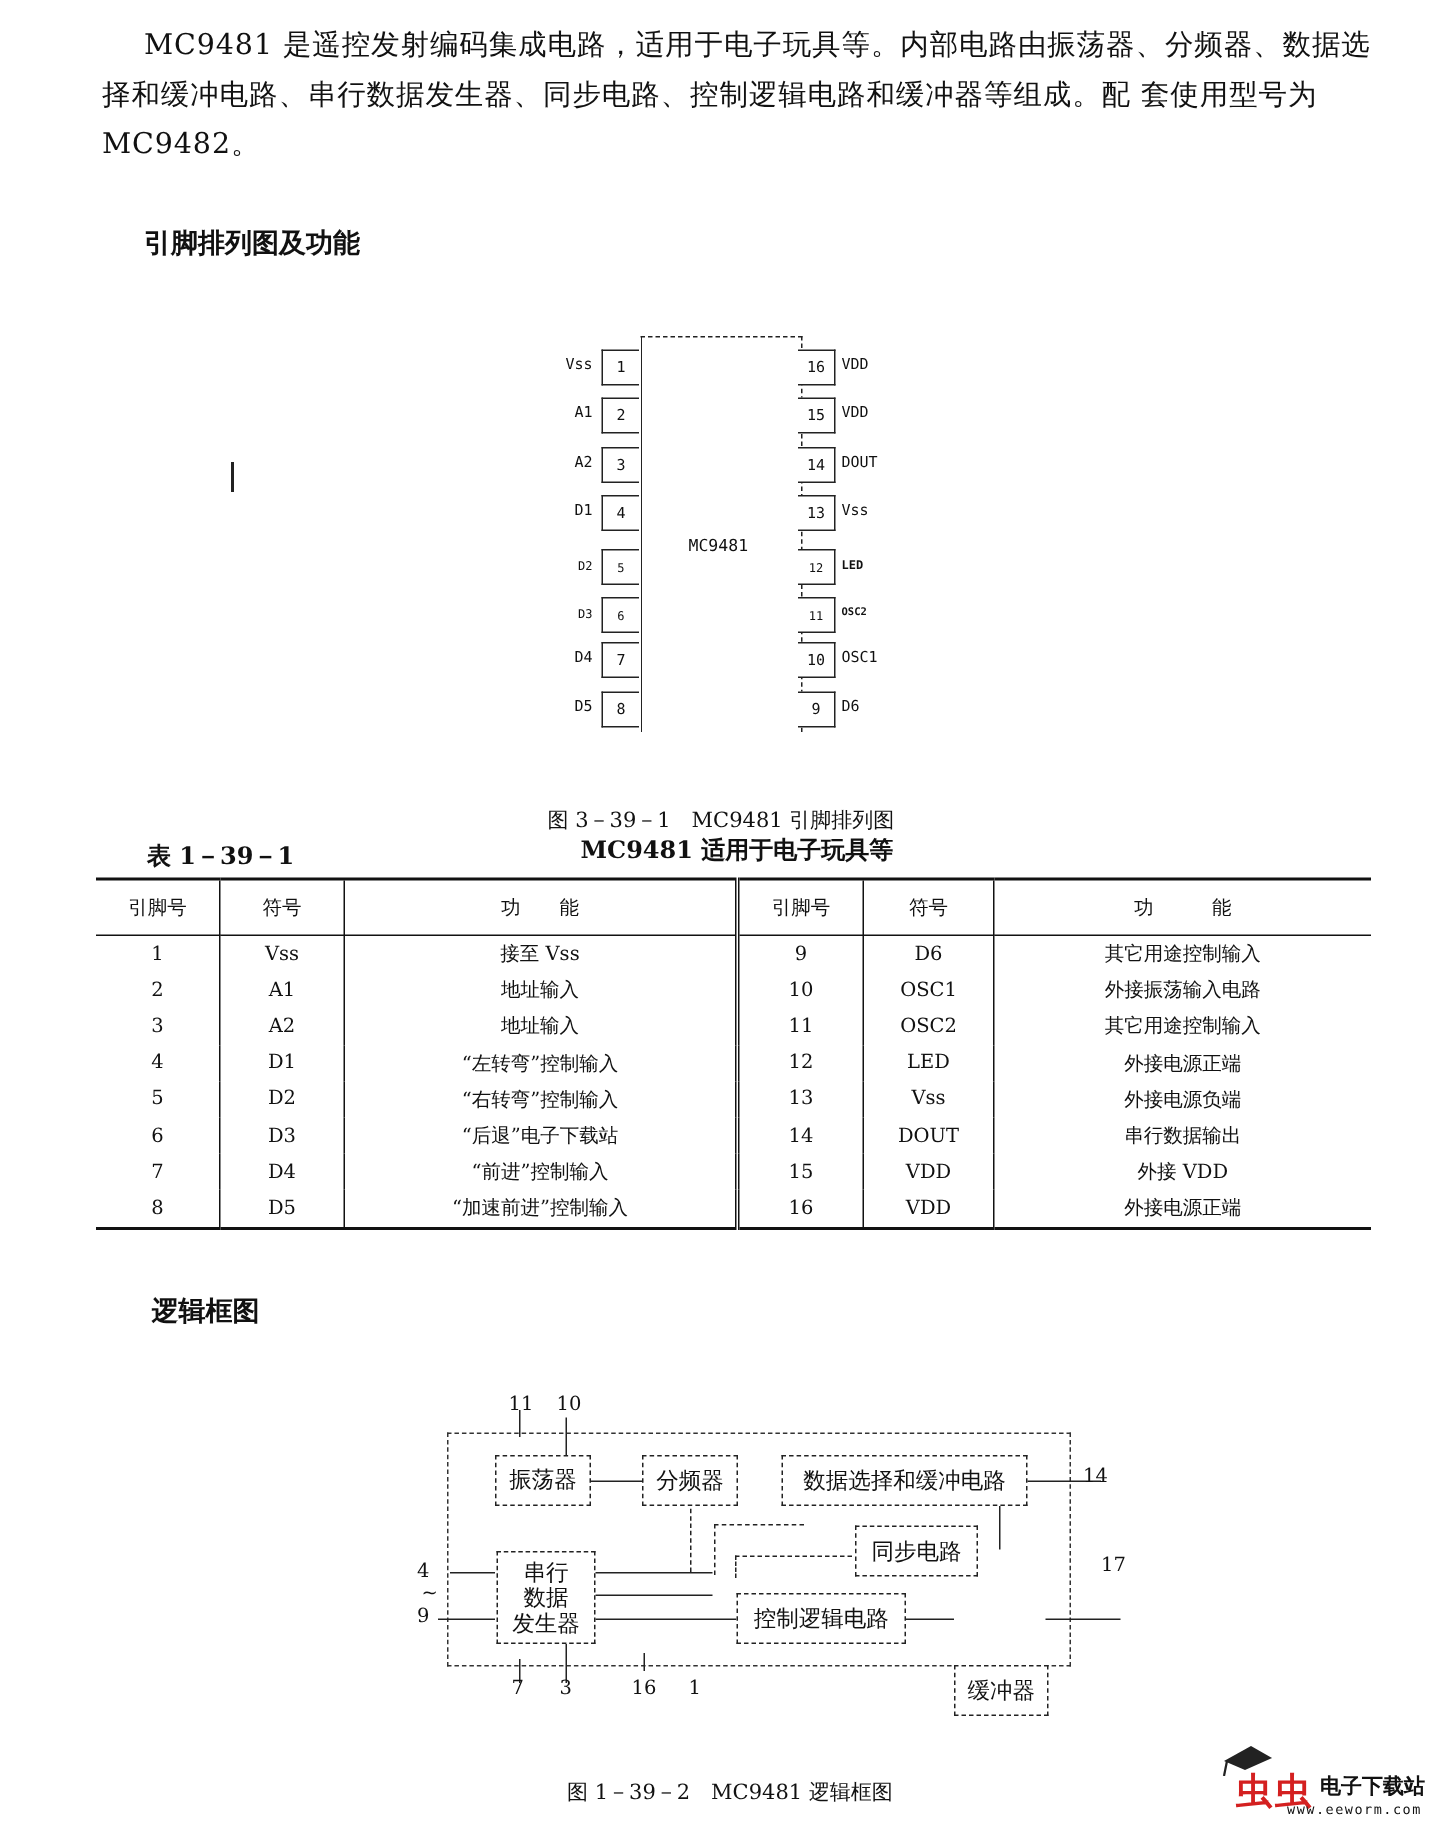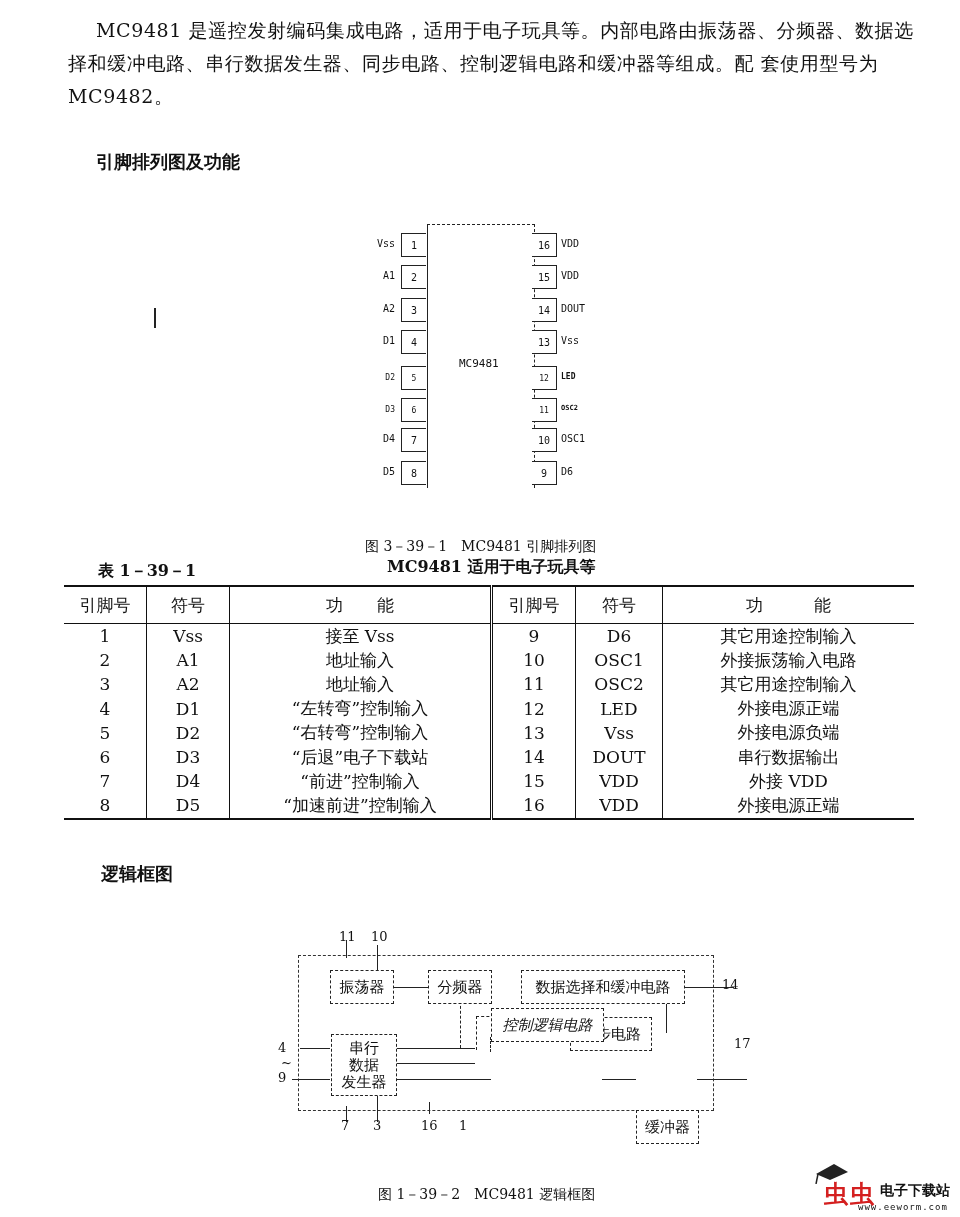--- a/index.html
+++ b/index.html
@@ -18,21 +18,21 @@
   .chip-label { font-size: 11px; font-family: "DejaVu Sans Mono", monospace; }
   .pin { position: absolute; width: 24px; height: 22px; border: 1px solid #222; font-size: 10px;
          font-family: "DejaVu Sans Mono", monospace; display: flex; align-items: center; justify-content: center; background: #fff; }
   .pin.l { left: 401px; border-right: none; }
   .pin.r { left: 532px; border-left: none; }
   .pinname { position: absolute; font-size: 10px; font-family: "DejaVu Sans Mono", monospace; }
   .pinname.l { right: 565px; text-align: right; }
   .pinname.r { left: 561px; }
 
   
-  table.pins { position: absolute; left: 64px; top: 585px; width: 850px; border-collapse: collapse; font-size: 17px; }
+  table.pins { position: absolute; left: 64px; top: 585px; width: 850px; border-collapse: collapse; font-size: 13px; }
   table.pins th { font-weight: normal; height: 34px; border-top: 2px solid #111; border-bottom: 1px solid #111; }
   table.pins td { height: 24.2px; text-align: center; padding: 0; }
   table.pins tr:last-child td { border-bottom: 2px solid #111; }
   table.pins .vr { border-right: 1px solid #111; }
   table.pins .dbl { border-right: 3px double #111; }
 
   
   .outer { left: 298px; top: 955px; width: 414px; height: 154px; border: 1px dashed #333; }
   .blk { position: absolute; border: 1px dashed #222; font-size: 15px; display: flex; align-items: center; justify-content: center;
          background: #fff; text-align: center; line-height: 17px; }
@@ -200,21 +200,21 @@
   <div class="line" style="left:346px; top:1106px; width:1px; height:16px;"></div>
   <div class="line" style="left:429px; top:1102px; width:1px; height:12px;"></div>
 
   <div class="blk" style="left:330px; top:970px; width:62px; height:32px;font-family:Liberation Serif, serif;">振荡器</div>
   <div class="blk" style="left:428px; top:970px; width:62px; height:32px;">分频器</div>
   <div class="blk" style="left:521px; top:970px; width:162px; height:32px;">数据选择和缓冲电路</div>
   <div class="blk" style="left:570px; top:1017px; width:80px; height:32px;">同步电路</div>
   <div class="blk" style="left:331px; top:1034px; width:64px; height:60px; white-space:pre-line;">串行
 数据
 发生器</div>
-  <div class="blk" style="left:491px; top:1008px; width:111px; height:32px;font-style:italic;">控制逻辑电路</div>
+  <div class="blk" style="left:491px; top:1062px; width:111px; height:32px;">控制逻辑电路</div>
   <div class="blk" style="left:636px; top:1110px; width:61px; height:32px;">缓冲器</div>
 
   <div class="tag" style="left:339px; top:929px;">11</div>
   <div class="tag" style="left:371px; top:929px;">10</div>
   <div class="tag" style="left:722px; top:977px;">14</div>
   <div class="tag" style="left:734px; top:1036px;">17</div>
   <div class="tag" style="left:278px; top:1040px;">4</div>
   <div class="tag" style="left:281px; top:1055px;">~</div>
   <div class="tag" style="left:278px; top:1070px;">9</div>
   <div class="tag" style="left:341px; top:1118px;">7</div>

